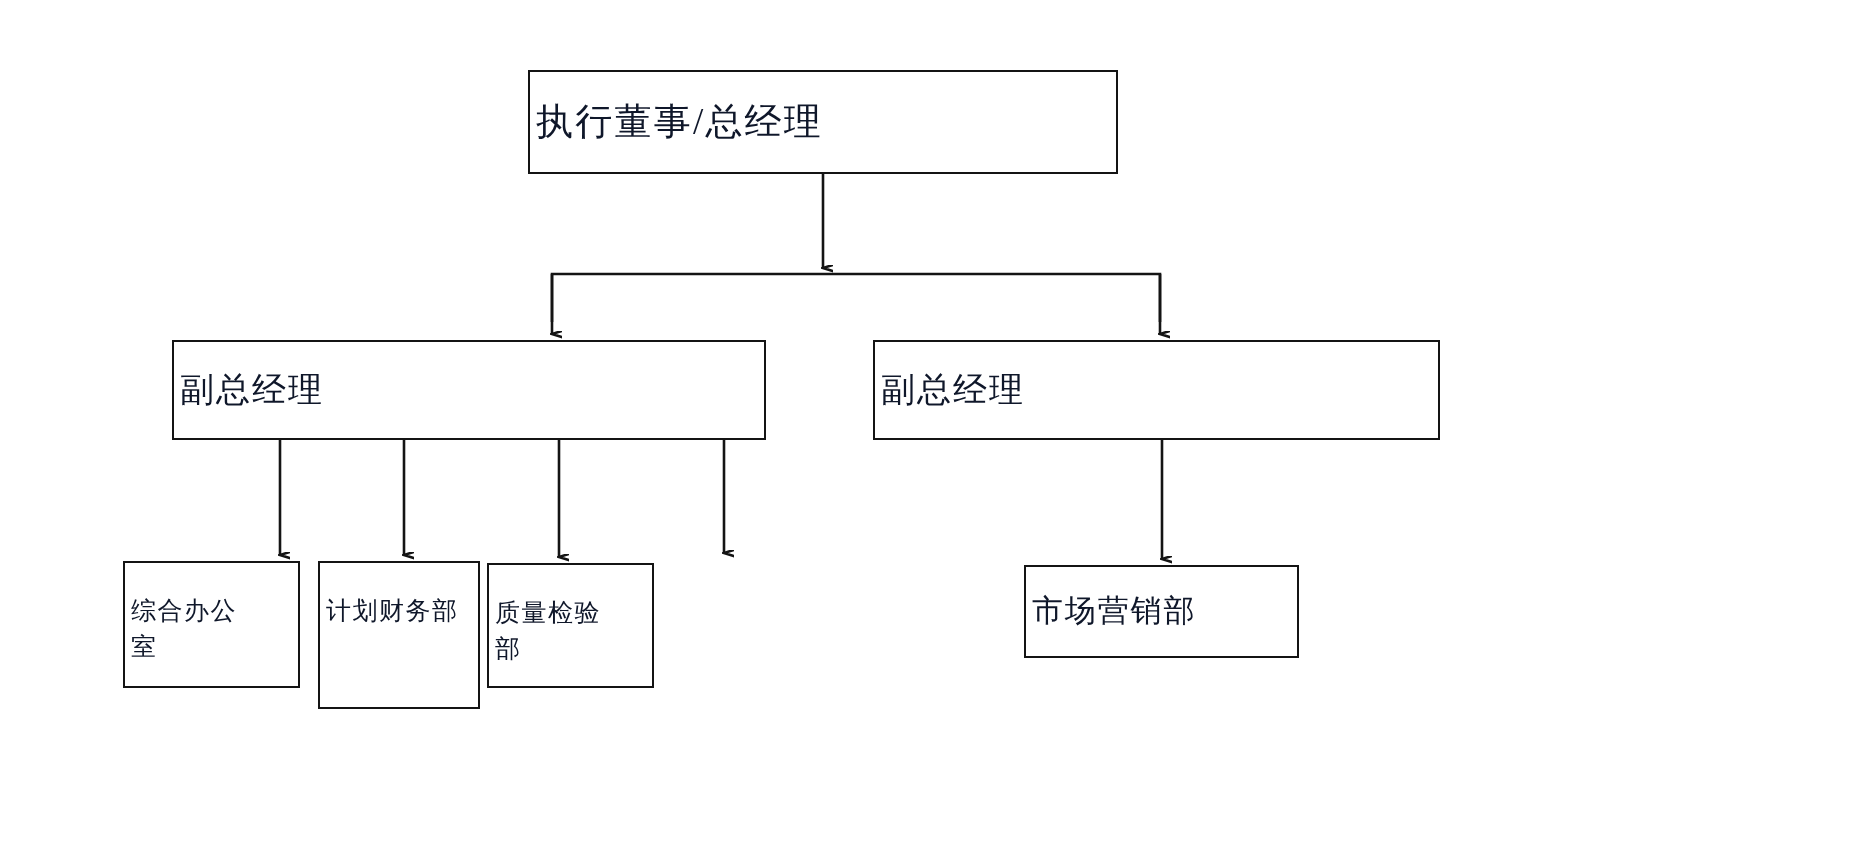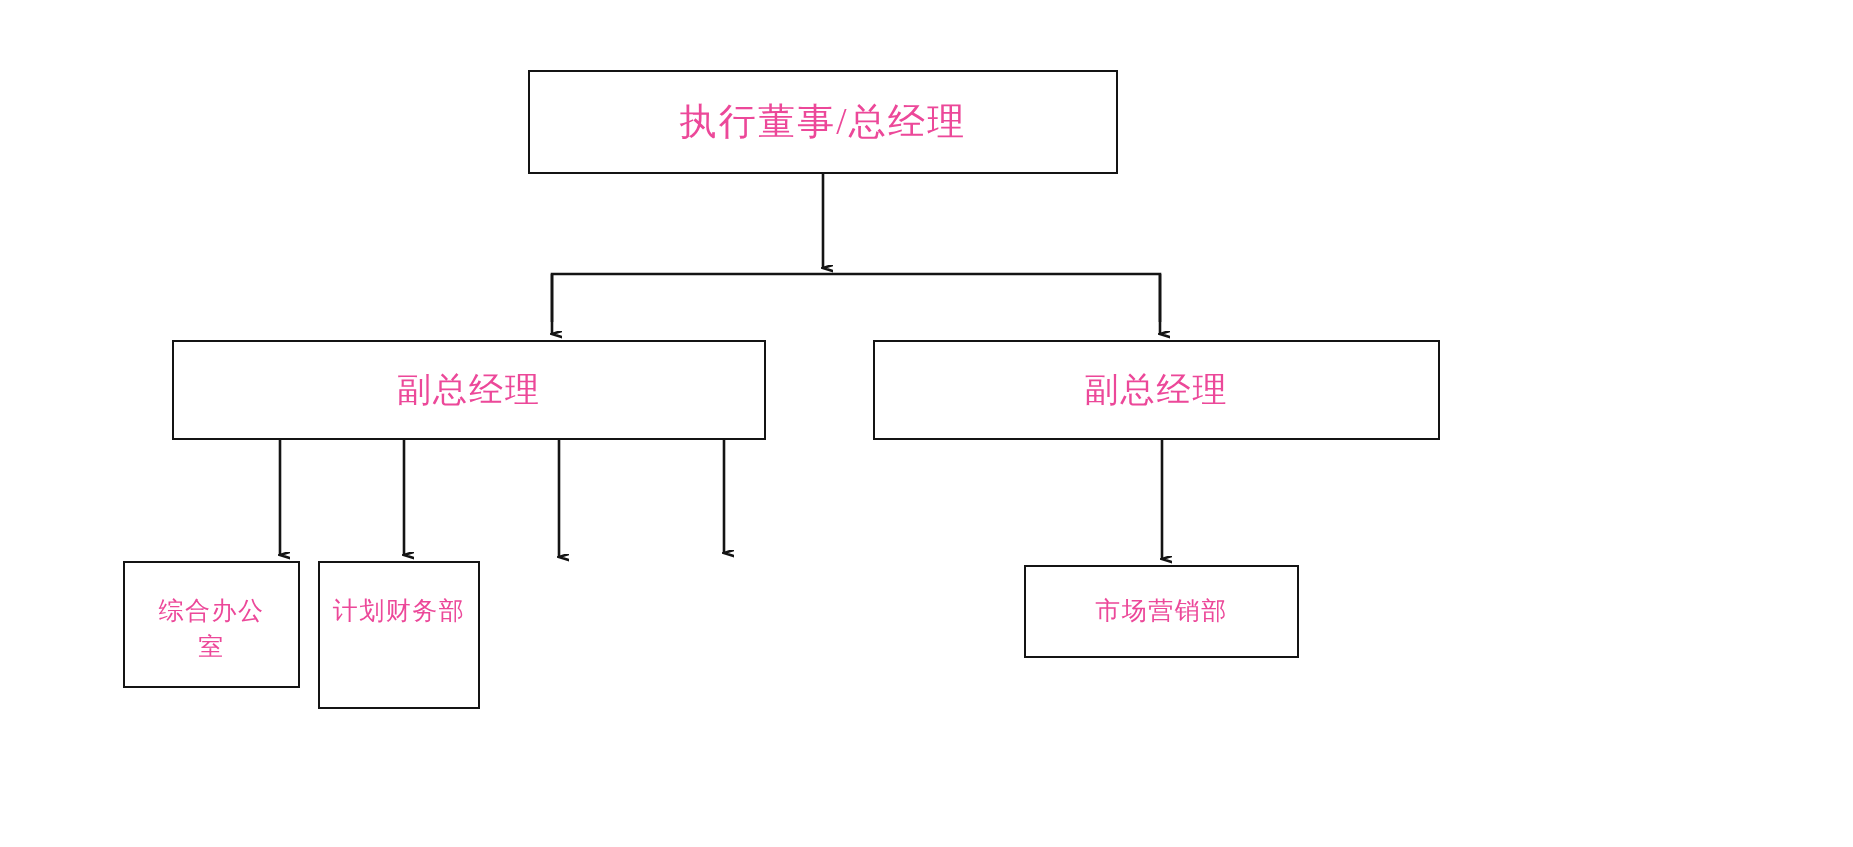--- a/index.html
+++ b/index.html
@@ -28,23 +28,22 @@
     pointer-events: none;
   }
   .node-box {
     position: absolute;
     box-sizing: border-box;
     border: 2px solid #141414;
     background: #ffffff;
     display: flex;
     align-items: center;
     justify-content: center;
-    text-align: center;
     line-height: 1.45;
-    color: #ec4899;
+    color: #0f172a;
   }
   .node-label {
     display: block;
     width: 100%;
     padding: 0 6px;
     box-sizing: border-box;
     letter-spacing: 0.06em;
     white-space: pre-line;
   }
   
@@ -101,21 +100,21 @@
     top: 559px;
     width: 145px;
     height: 130px;
   }
   
   #node-dept-marketing {
     left: 1024px;
     top: 565px;
     width: 275px;
     height: 93px;
-    font-size: 25px;
+    font-size: 31px;
     align-items: center;
   }
   #node-dept-marketing .node-label {
     padding-top: 0;
   }
 </style>
 </head>
 <body>
 
 <div id="chart-canvas">
@@ -157,19 +156,23 @@
 
   <div class="node-box dept-box" id="node-dept-general-office">
     <span class="node-label">综合办公
 室</span>
   </div>
 
   <div class="node-box dept-box" id="node-dept-planning-finance">
     <span class="node-label">计划财务部</span>
   </div>
 
+  <div class="node-box dept-box" id="node-dept-quality-inspection">
+    <span class="node-label">质量检验
+部</span>
+  </div>
 
 
   <div class="node-box dept-box" id="node-dept-marketing">
     <span class="node-label">市场营销部</span>
   </div>
 
 </div>
 
 </body></html>

